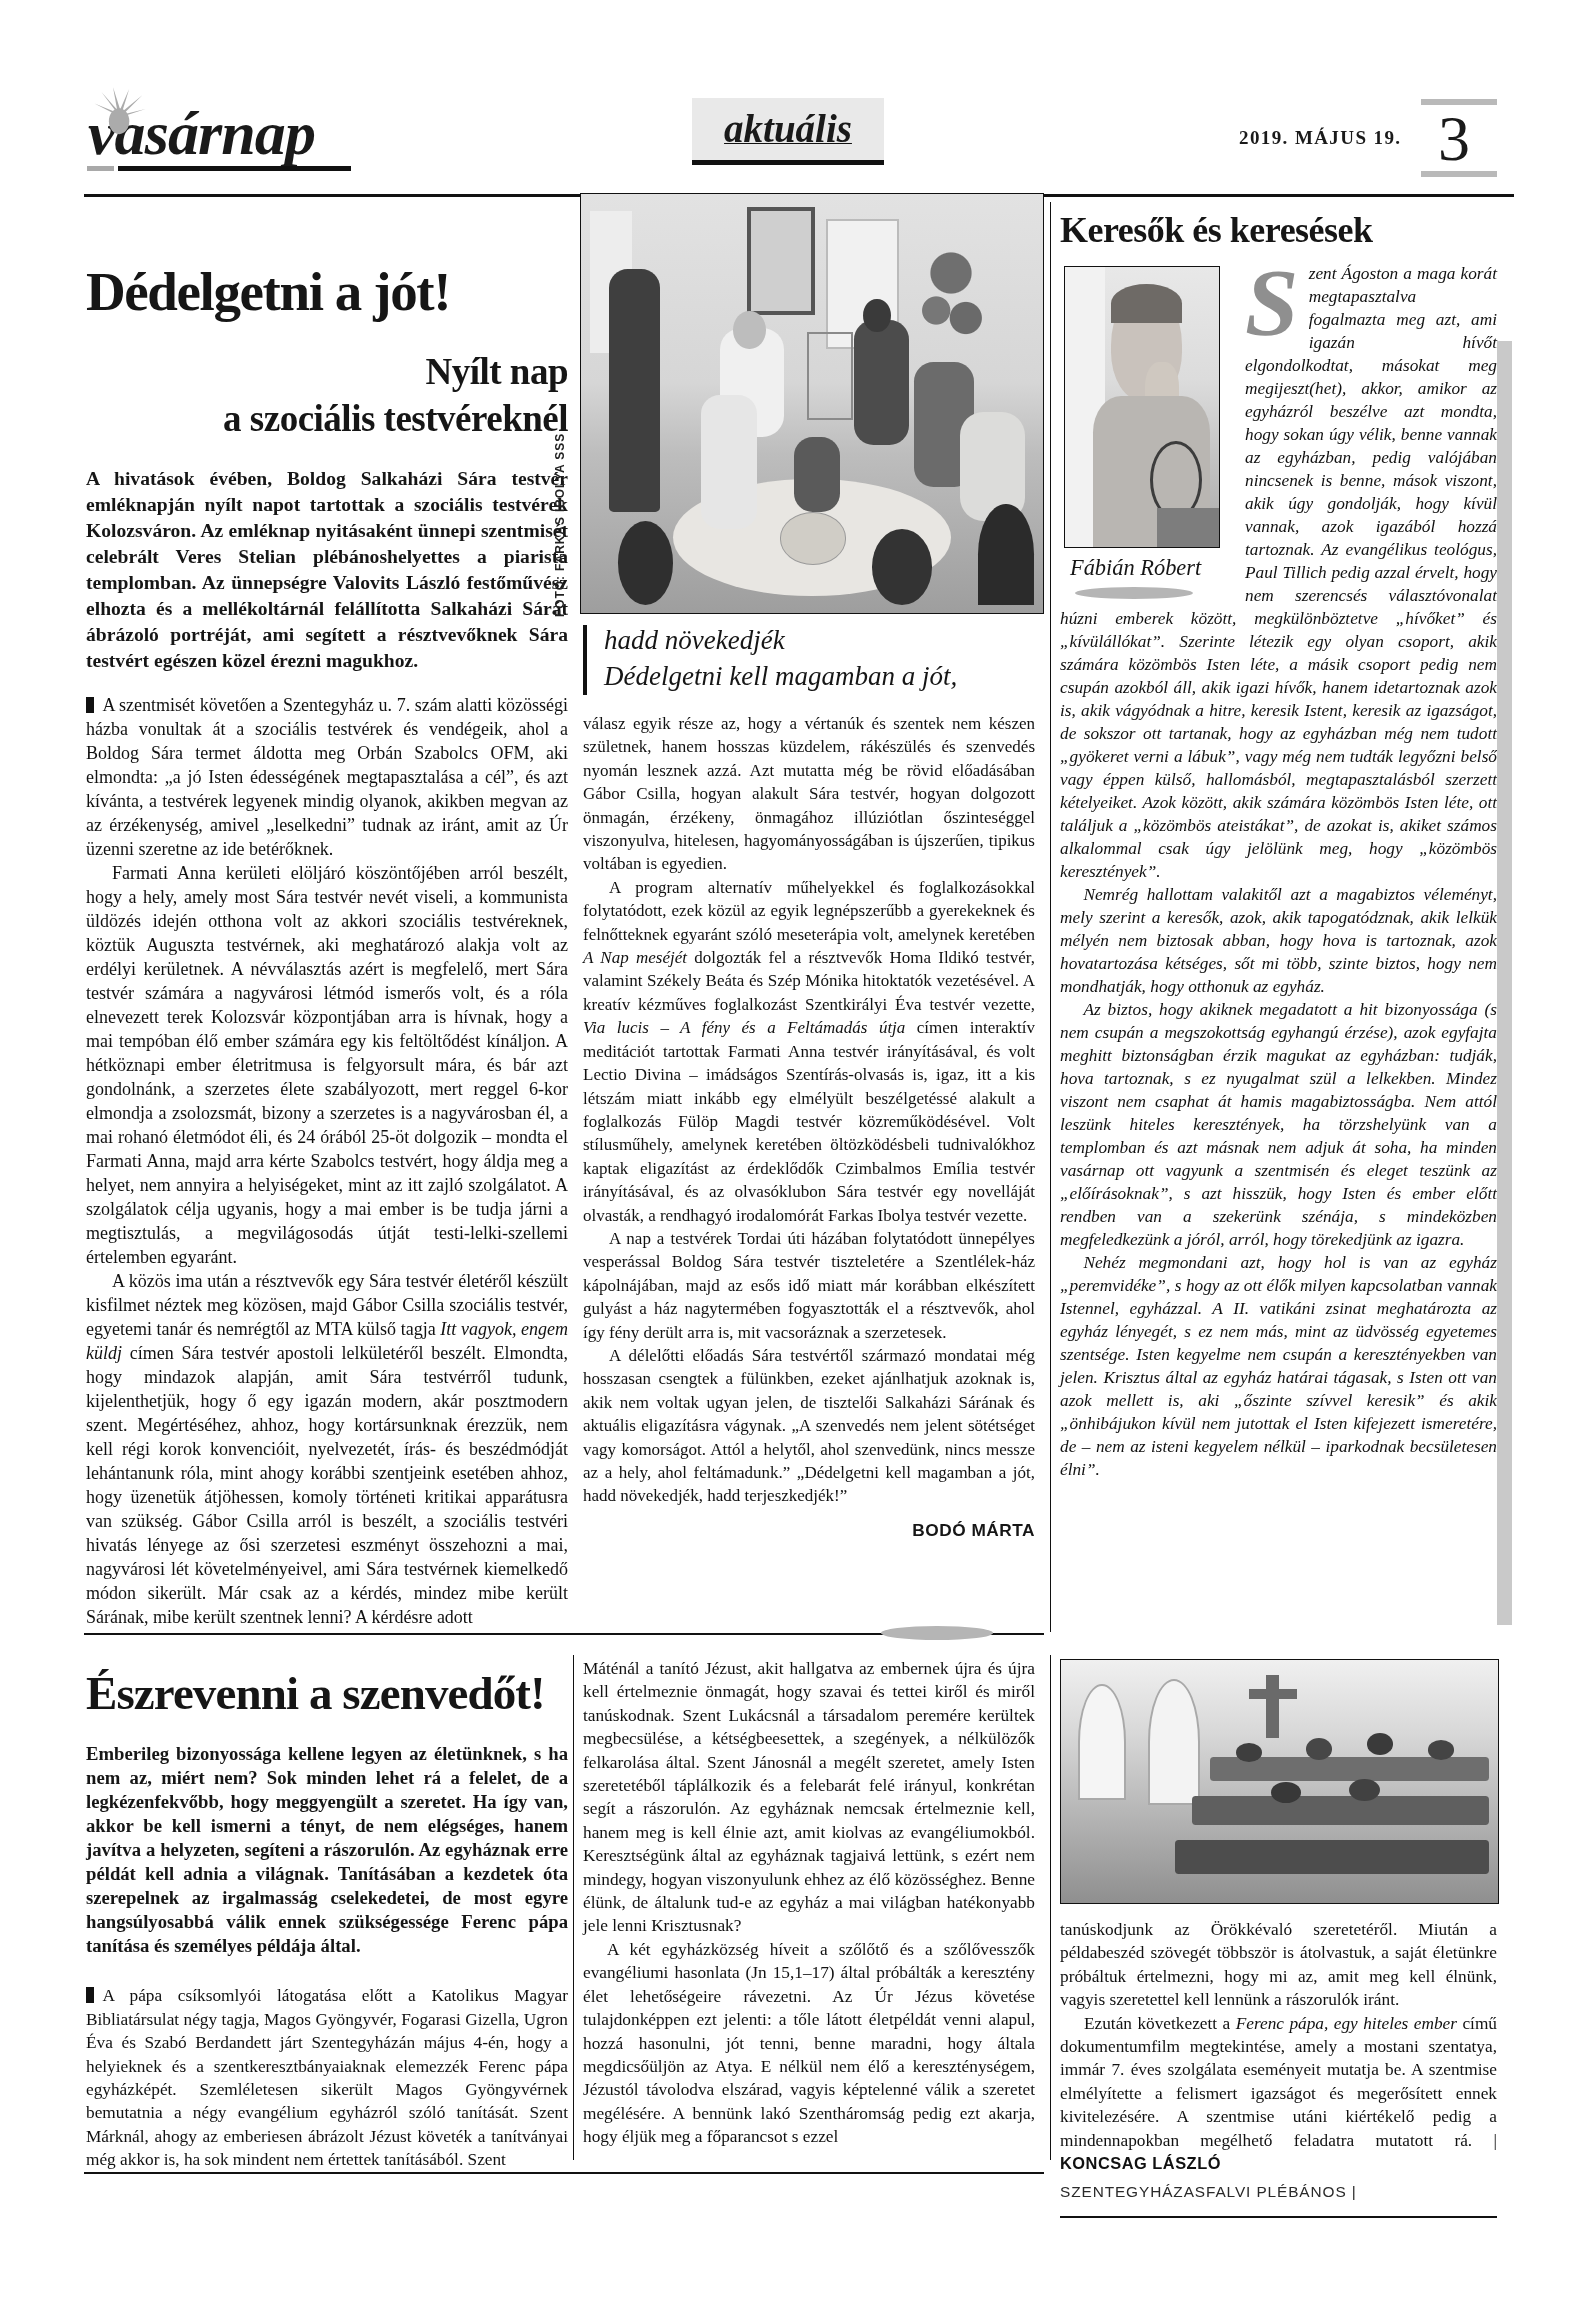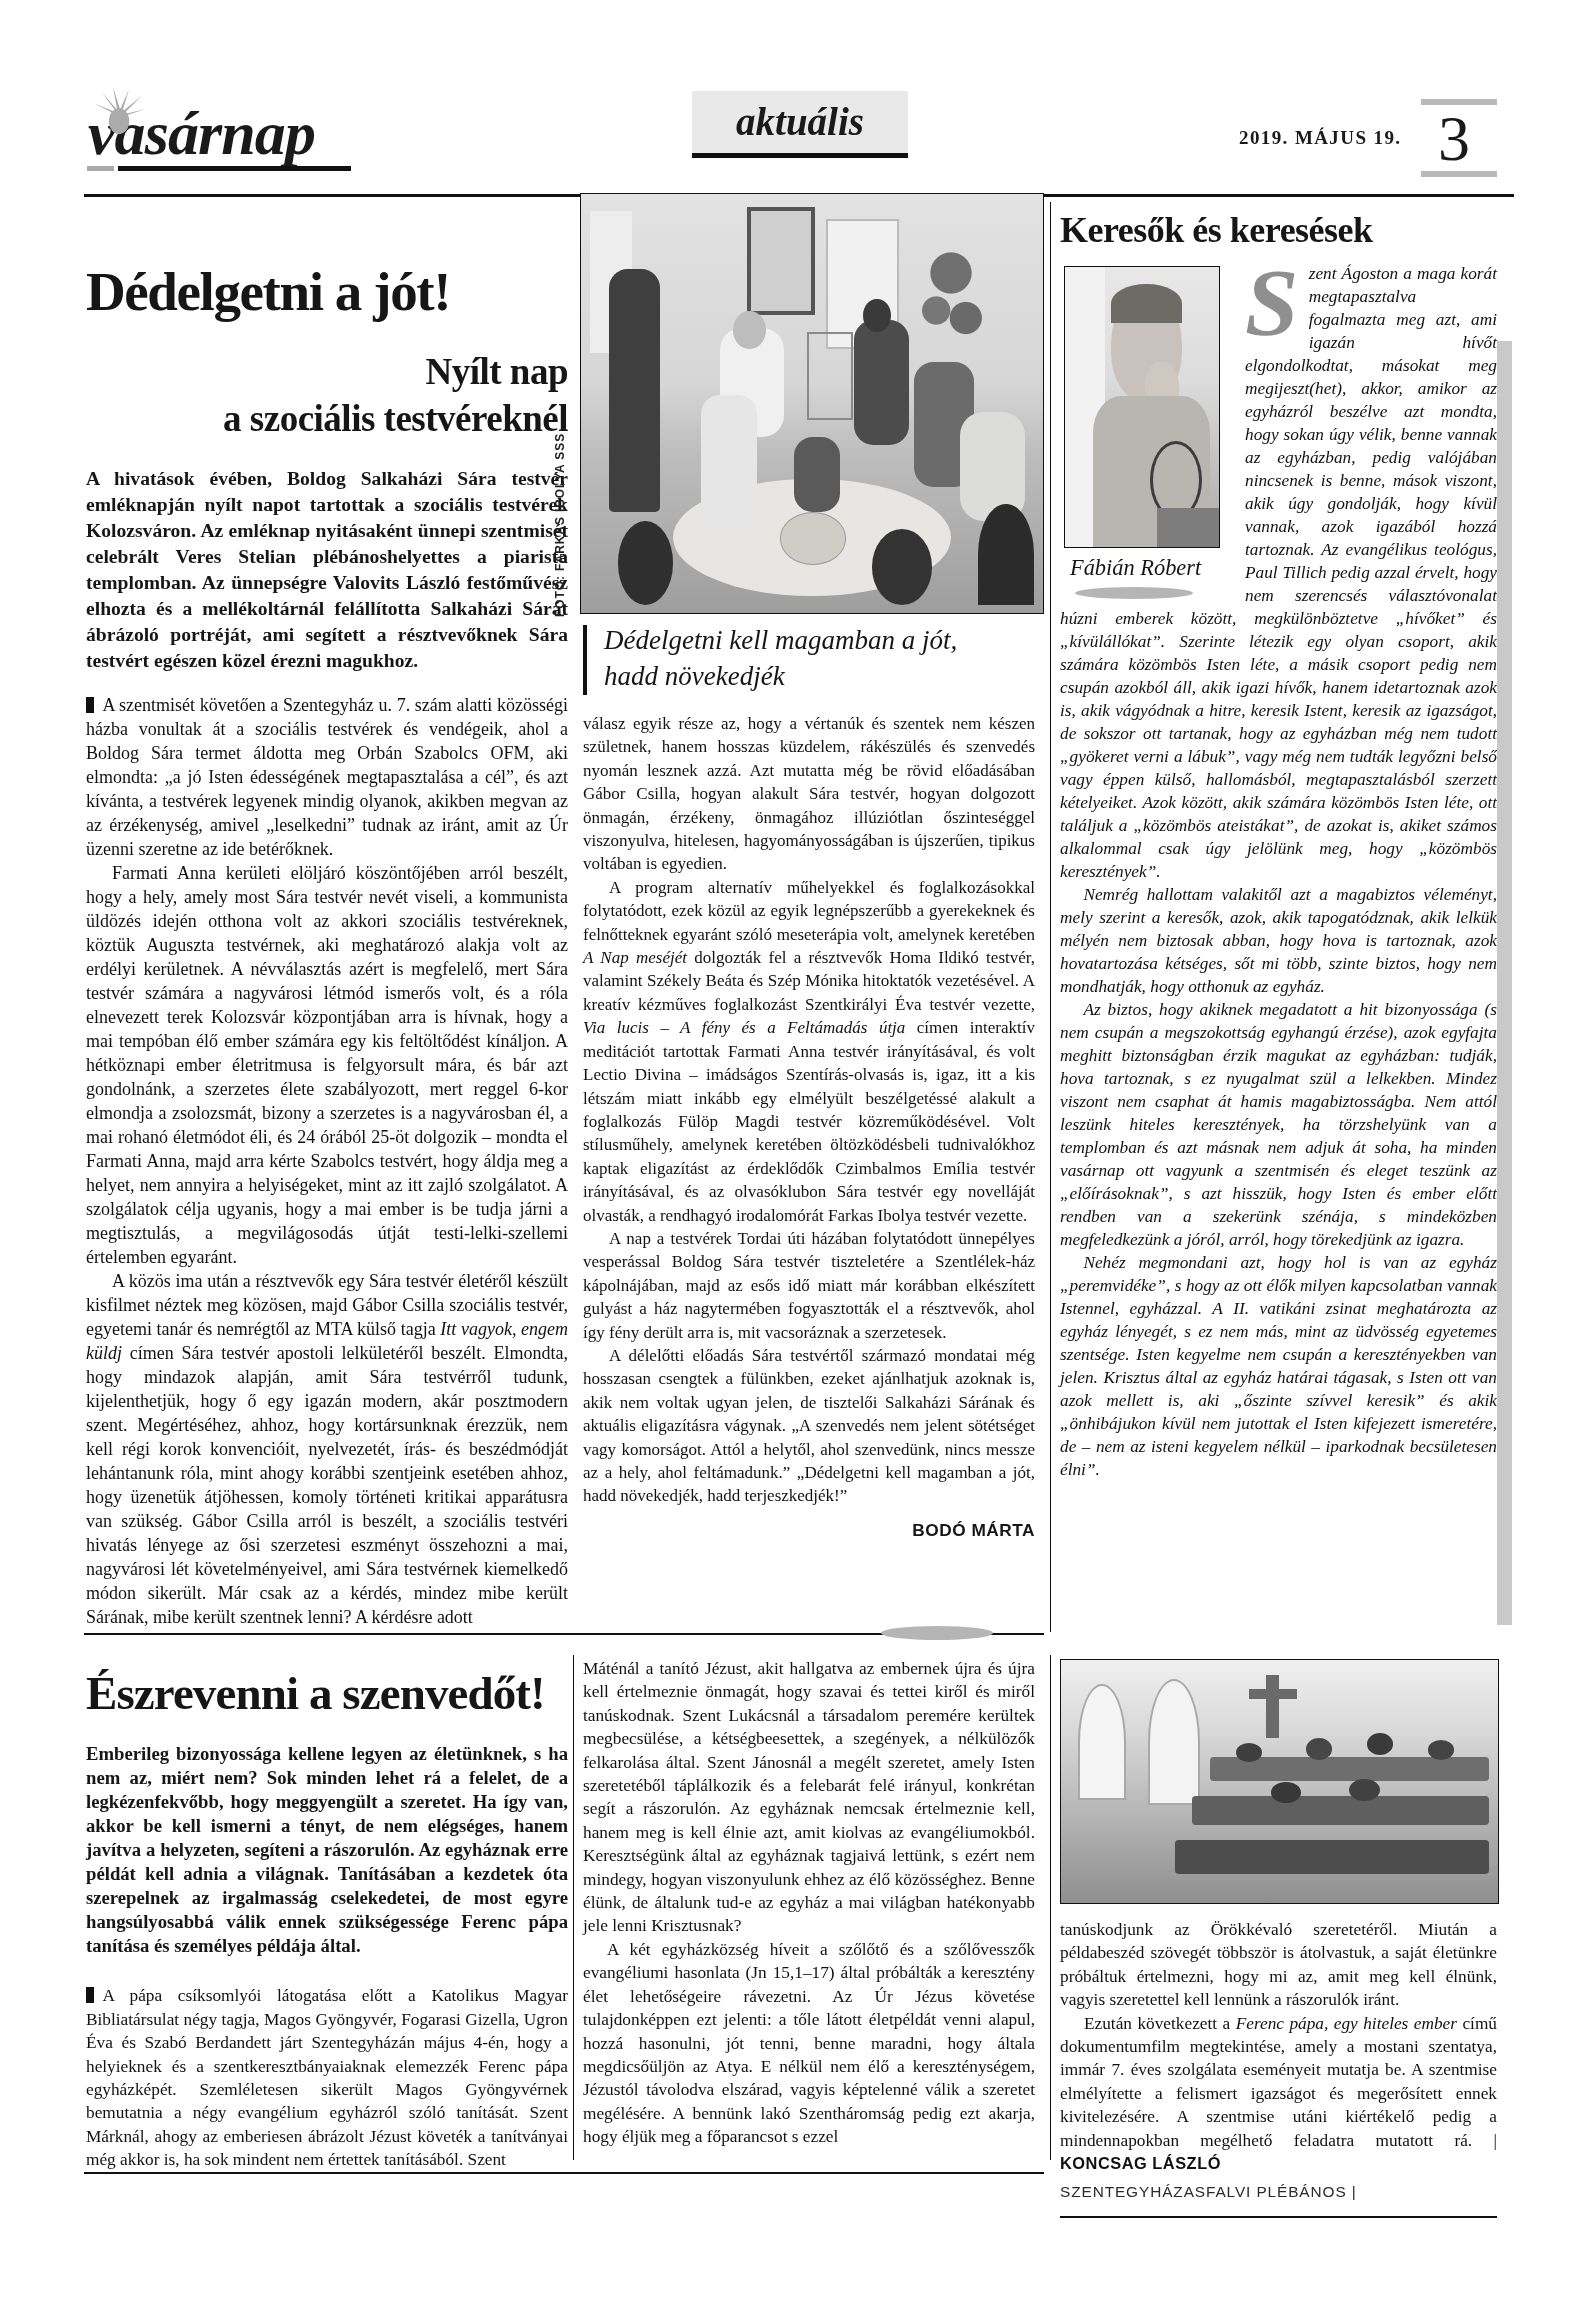--- a/index.html
+++ b/index.html
@@ -70,21 +70,21 @@
         <polygon points="62,60 108,22 66,64"></polygon>
           <polygon points="64,64 115,52 66,68"></polygon>
         <ellipse cx="58" cy="78" rx="22" ry="28"></ellipse>
       </g>
     </svg>
     <div class="logo-text">vasárnap</div>
   </div>
   <div class="abs logo-underline-gray" style="left:87px;top:166px;width:27px;height:5.1px;"></div>
   <div class="abs logo-underline-black" style="left:118px;top:166px;width:233px;height:5.1px;"></div>
 
-  <div class="abs section-box" style="left:692px;top:91px;width:216px;height:62px;">
+  <div class="abs section-box" style="left:692px;top:98px;width:192px;height:62px;text-decoration:underline;">
     <span>aktuális</span>
   </div>
 
   <div class="abs issue-date" style="left:1239px;top:127px;">2019. MÁJUS 19.</div>
 
   <div class="abs gray-bar" style="left:1421px;top:99px;width:76px;height:5.6px;"></div>
   <div class="abs page-num" style="left:1438px;top:107px;">3</div>
   <div class="abs gray-bar" style="left:1421px;top:171px;width:76px;height:5.6px;"></div>
 
   <div class="abs rule-h" style="left:84px;top:194px;width:1430px;height:3.3px;"></div>
@@ -119,22 +119,22 @@
     <div class="ph-el" style="left:46%;top:58%;width:10%;height:18%;background:#5a5a5a;border-radius:18.7px;"></div>
     <div class="ph-el" style="left:8%;top:78%;width:12%;height:20%;background:#2f2f2f;border-radius:50%;"></div>
     <div class="ph-el" style="left:63%;top:80%;width:13%;height:18%;background:#333;border-radius:50%;"></div>
     <div class="ph-el" style="left:86%;top:74%;width:12%;height:24%;background:#2b2b2b;border-radius:50% 50% 0 0;"></div>
     <div class="ph-el" style="left:49%;top:33%;width:9%;height:20%;border:2.8px solid #8a8a8a;background:transparent;"></div>
   </div>
   <div class="abs photo-credit" style="left:553px;top:355px;height:262px;">FOTÓ: FARKAS IBOLYA SSS</div>
 
   <div class="abs caption-bar" style="left:583px;top:625px;width:3.7px;height:70px;"></div>
   <div class="abs" style="left:604px;top:622px;width:439px;">
+    <div class="caption-txt">hadd növekedjék</div>
     <div class="caption-txt">Dédelgetni kell magamban a jót,</div>
-    <div class="caption-txt">hadd növekedjék</div>
   </div>
 
   <div class="abs body-txt" style="left:583px;top:712px;width:452px;font-size:17px;line-height:23.4px;">
     <p><span>válasz egyik része az, hogy a vértanúk és szentek nem készen születnek, hanem hosszas küzdelem, rákészülés és szenvedés nyomán lesznek azzá. Azt mutatta még be rövid előadásában Gábor Csilla, hogyan alakult Sára testvér, hogyan dolgozott önmagán, érzékeny, önmagához illúziótlan őszinteséggel viszonyulva, hitelesen, hagyományosságában is újszerűen, tipikus voltában is egyedien.</span></p>
     <p class="ind"><span>A program alternatív műhelyekkel és foglalkozásokkal folytatódott, ezek közül az egyik legnépszerűbb a gyerekeknek és felnőtteknek egyaránt szóló meseterápia volt, amelynek keretében </span><span class="it">A Nap meséjét</span><span> dolgozták fel a résztvevők Homa Ildikó testvér, valamint Székely Beáta és Szép Mónika hitoktatók vezetésével. A kreatív kézműves foglalkozást Szentkirályi Éva testvér vezette, </span><span class="it">Via lucis – A fény és a Feltámadás útja</span><span> címen interaktív meditációt tartottak Farmati Anna testvér irányításával, és volt Lectio Divina – imádságos Szentírás-olvasás is, igaz, itt a kis létszám miatt inkább egy elmélyült beszélgetéssé alakult a foglalkozás Fülöp Magdi testvér közreműködésével. Volt stílusműhely, amelynek keretében öltözködésbeli tudnivalókhoz kaptak eligazítást az érdeklődők Czimbalmos Emília testvér irányításával, és az olvasóklubon Sára testvér egy novelláját olvasták, a rendhagyó irodalomórát Farkas Ibolya testvér vezette.</span></p>
     <p class="ind"><span>A nap a testvérek Tordai úti házában folytatódott ünnepélyes vesperással Boldog Sára testvér tiszteletére a Szentlélek-ház kápolnájában, majd az esős idő miatt már korábban elkészített gulyást a ház nagytermében fogyasztották el a résztvevők, ahol így fény derült arra is, mit vacsoráznak a szerzetesek.</span></p>
     <p class="ind"><span>A délelőtti előadás Sára testvértől származó mondatai még hosszasan csengtek a fülünkben, ezeket ajánlhatjuk azoknak is, akik nem voltak ugyan jelen, de tisztelői Salkaházi Sárának és aktuális eligazításra vágynak. „A szenvedés nem jelent sötétséget vagy komorságot. Attól a helytől, ahol szenvedünk, nincs messze az a hely, ahol feltámadunk.” „Dédelgetni kell magamban a jót, hadd növekedjék, hadd terjeszkedjék!”</span></p>
     <div class="byline" style="margin-top:11.2px;">BODÓ MÁRTA</div>
   </div>
 

